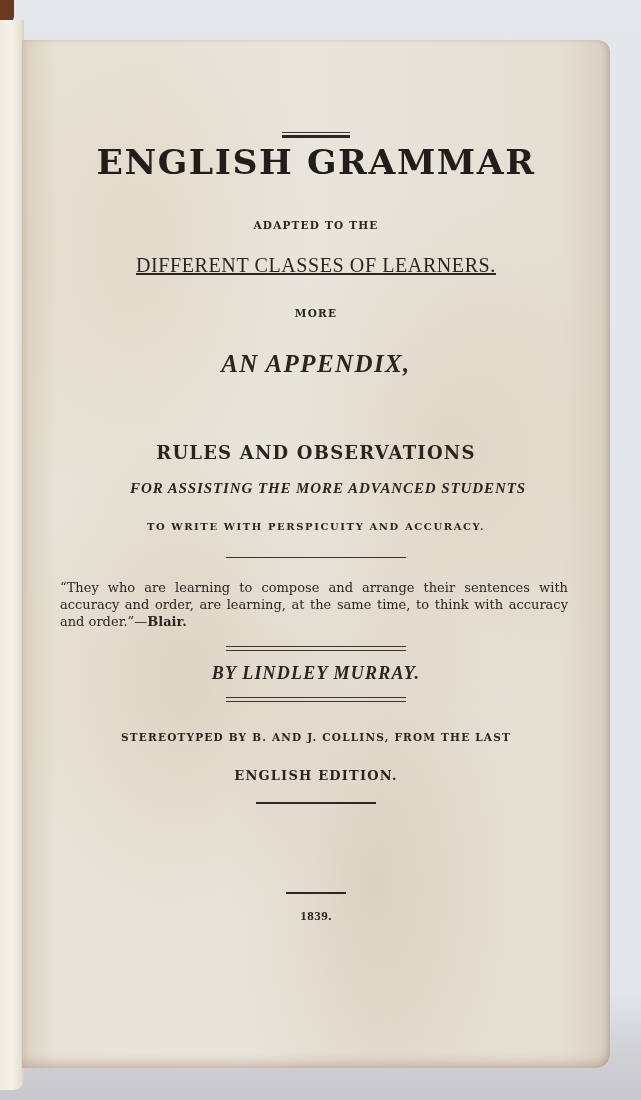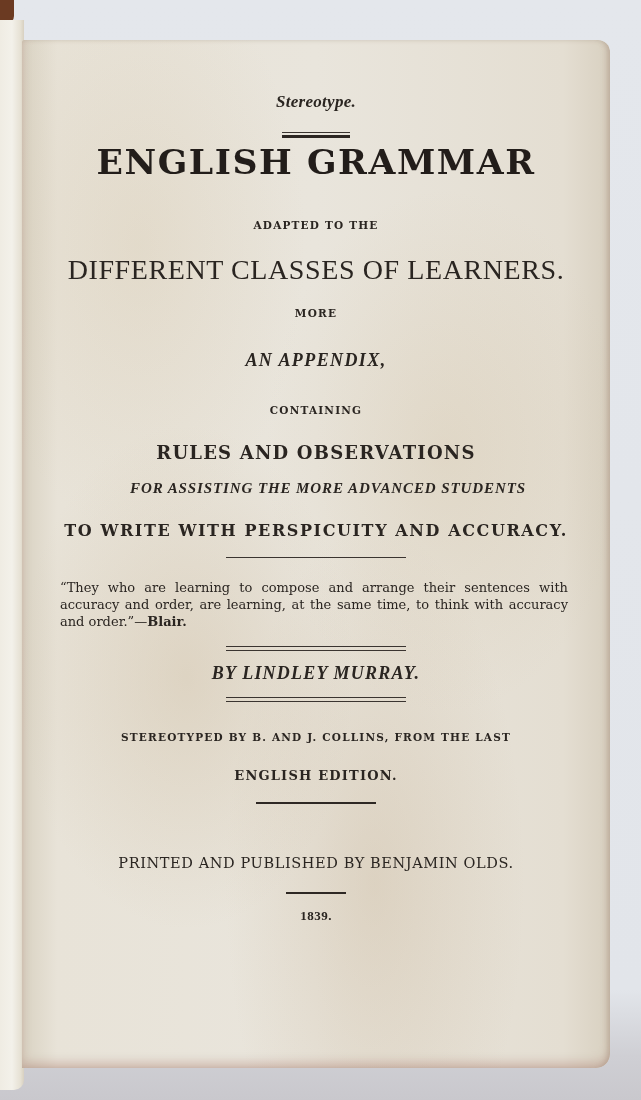--- a/index.html
+++ b/index.html
@@ -103,48 +103,49 @@
     }
     .small-caps {
       font-family: "DejaVu Serif", serif;
       font-weight: bold;
       font-size: 10.5px;
       letter-spacing: 1.2px;
     }
     .adapted { top: 179px; }
     .classes {
       top: 214px;
-      font-size: 28px;
+      font-size: 20px;
       letter-spacing: 0.6px;
+      text-decoration: underline;
     }
     .with { top: 267px; }
     .appendix {
       top: 310px;
       font-style: italic;
       font-weight: bold;
-      font-size: 18px;
+      font-size: 25px;
       letter-spacing: 1.4px;
     }
     .containing { top: 364px; }
     .rules {
       top: 402px;
       font-family: "DejaVu Serif", serif;
       font-weight: bold;
       font-size: 18px;
       letter-spacing: 1.2px;
     }
     .assisting {
       top: 440px;
       font-style: italic;
       font-weight: bold;
       font-size: 15px;
       letter-spacing: 0.9px;
       padding-left: 12px;
     }
-    .towrite { top: 481px; font-size: 16px; letter-spacing: 1.6px; }
+    .towrite { top: 481px; font-size: 10px; letter-spacing: 1.6px; }
     .rule-thin {
       top: 517px;
       width: 180px;
       height: 0;
       border-top: 1.5px solid #3a3430;
     }
     .quote {
       position: absolute;
       left: 38px;
       top: 539px;
@@ -208,50 +209,47 @@
 </head>
 <body>
 
 <div class="backdrop"></div>
 <div class="spine-top"></div>
 <div class="spine"></div>
 
 <div class="page">
   <div class="content">
 
-    <div class="line stereotype">Stereotype.</div>
     <div class="rule rule-top"></div>
 
     <div class="line title">ENGLISH GRAMMAR</div>
 
     <div class="line small-caps adapted">ADAPTED TO THE</div>
     <div class="line classes">DIFFERENT CLASSES OF LEARNERS.</div>
     <div class="line small-caps with">MORE</div>
 
     <div class="line appendix">AN APPENDIX,</div>
-    <div class="line small-caps containing">CONTAINING</div>
     <div class="line rules">RULES AND OBSERVATIONS</div>
     <div class="line assisting">FOR ASSISTING THE MORE ADVANCED STUDENTS</div>
     <div class="line small-caps towrite">TO WRITE WITH PERSPICUITY AND ACCURACY.</div>
 
     <div class="rule rule-thin"></div>
 
     <div class="quote">
       <span>“They who are learning to compose and arrange their sentences with accuracy and order, are learning, at the same time, to think with accuracy and order.”—</span><span class="author">Blair.</span>
     </div>
 
     <div class="rule rule-double rule-d1"></div>
     <div class="line byline">BY LINDLEY MURRAY.</div>
     <div class="rule rule-double rule-d2"></div>
 
     <div class="line small-caps stereotyped">STEREOTYPED BY B. AND J. COLLINS, FROM THE LAST</div>
     <div class="line small-caps edition">ENGLISH EDITION.</div>
 
     <div class="rule rule-short"></div>
 
-    <div class="line printed">PRINTED AND PUBLISHED BY BENJAMIN OLDS.</div>
 
     <div class="rule rule-tiny"></div>
 
     <div class="line year">1839.</div>
 
   </div>
 </div>
 
 </body></html>

